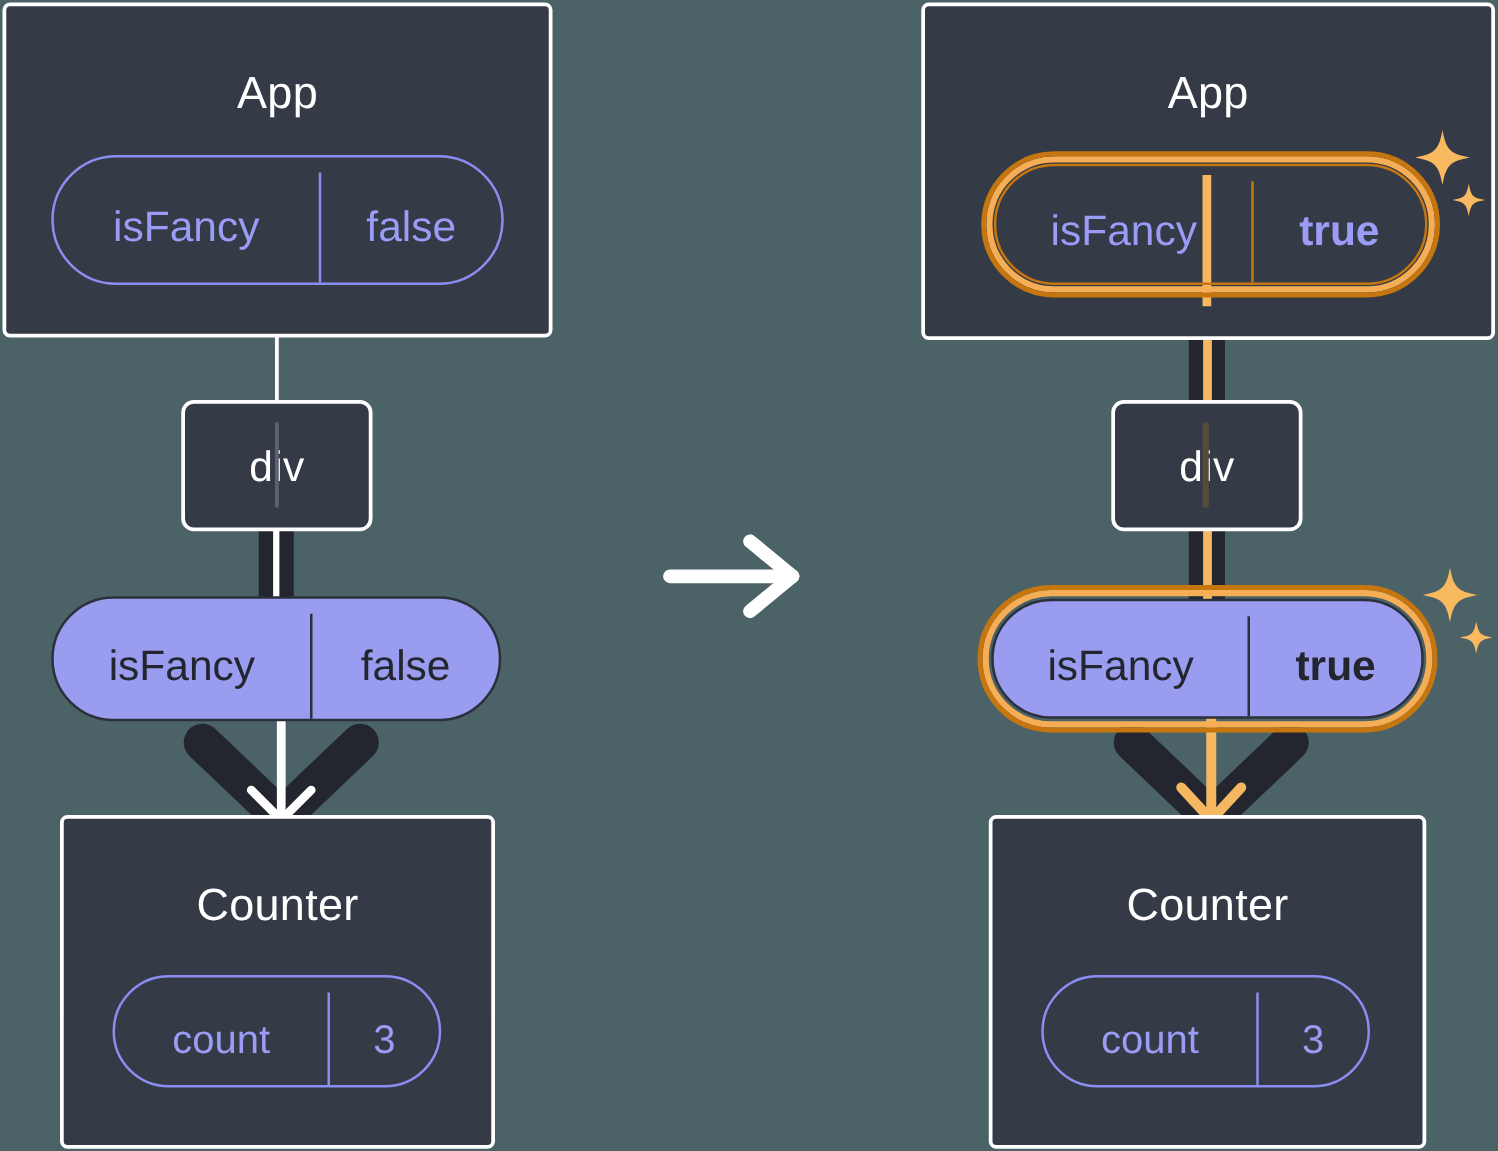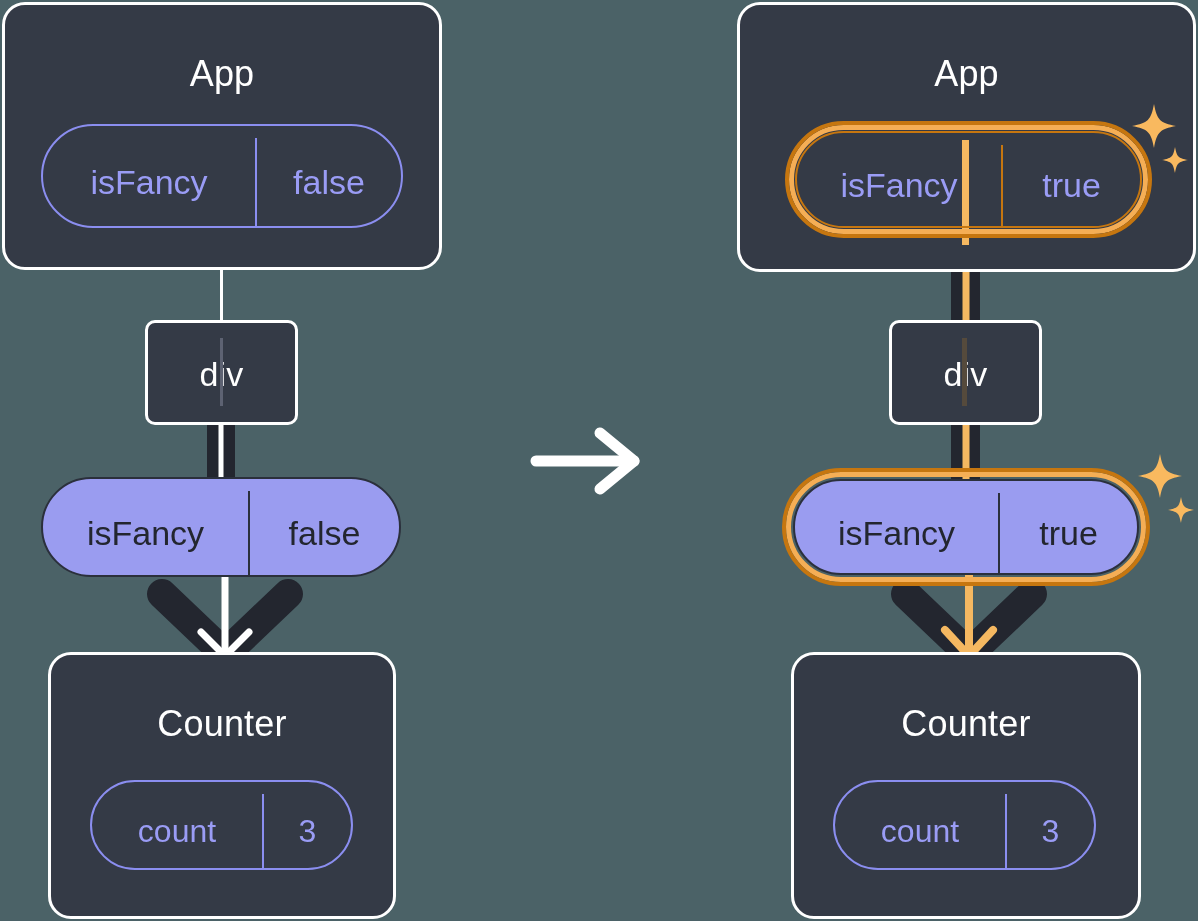--- a/index.html
+++ b/index.html
@@ -10,21 +10,21 @@
     overflow:hidden;
     position:relative;
   }
   .stage{position:absolute;inset:0;}
 
   
   .card{
     position:absolute;
     background:#343a46;
     border:3px solid #ffffff;
-    border-radius:23px;
+    border-radius:6px;
     box-sizing:border-box;
     z-index:6;
   }
   .card-title{
     position:absolute;
     left:0;right:0;
     text-align:center;
     color:#ffffff;
     font-weight:400;
     letter-spacing:.2px;
@@ -59,21 +59,21 @@
   .pill.outline .seg.val{border-left:2px solid #8b8ef0;}
 
   
   .pill.filled{
     background:#9a9cf0;
     border:2px solid #2b303c;
     color:#23262f;
   }
   .pill.filled .seg.val{border-left:2px solid #2b303c;}
 
-  .bold{font-weight:400;}
+  .bold{font-weight:700;}
 
   
   .ring{
     position:absolute;
     border-radius:999px;
     box-sizing:border-box;
     border:5px solid #f5ae55;
     outline:4px solid #c6760f;
     outline-offset:0px;
     z-index:7;

